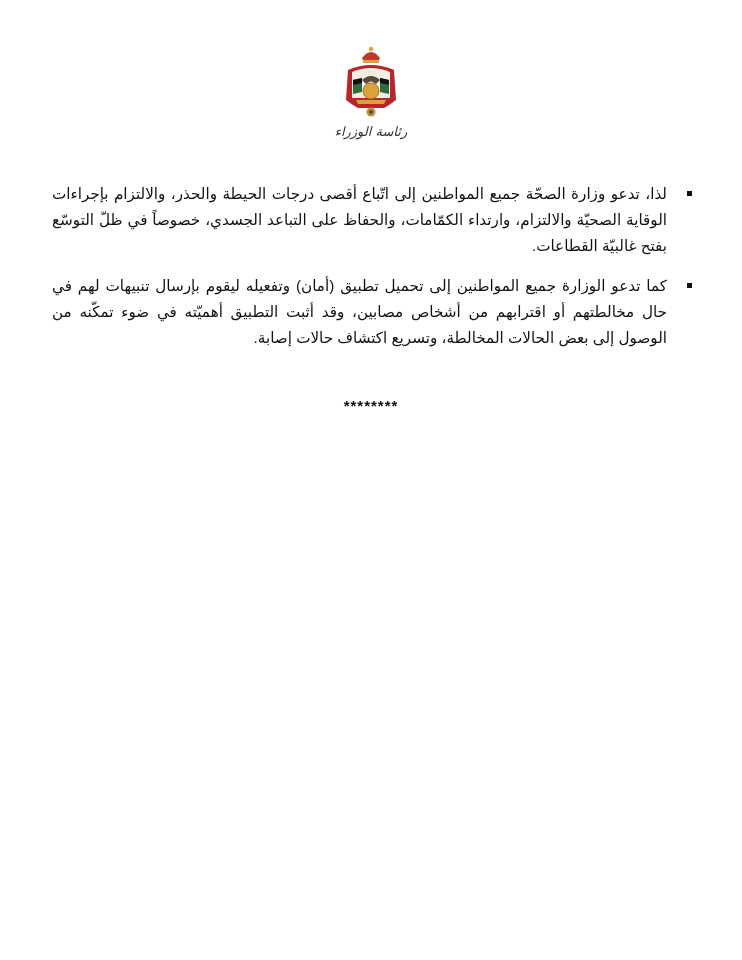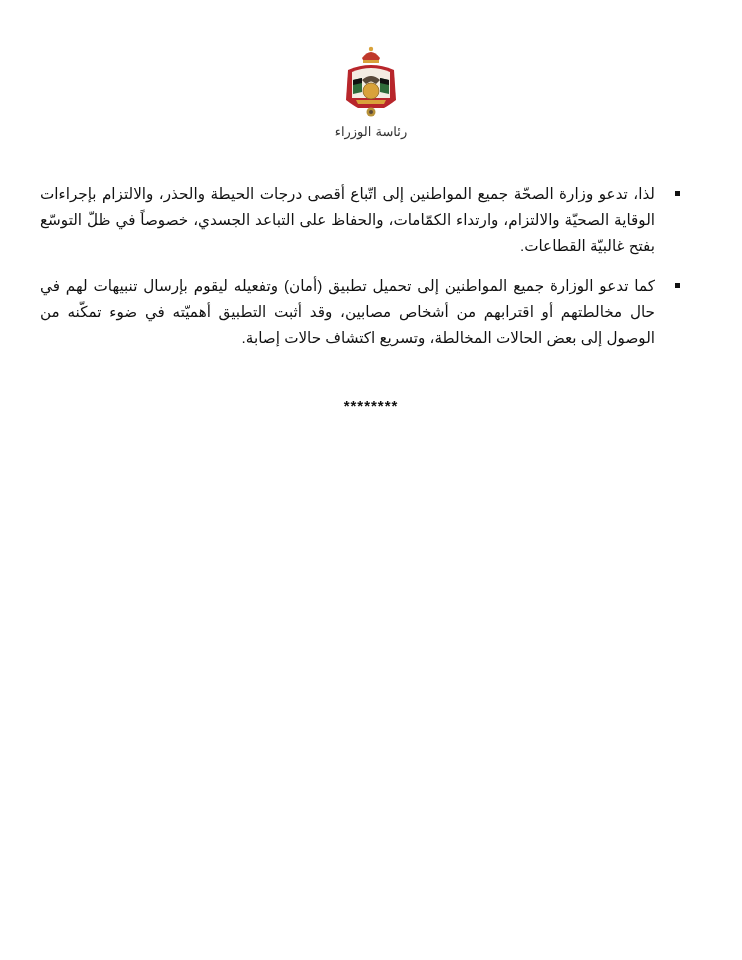--- a/index.html
+++ b/index.html
@@ -34,25 +34,26 @@
       position: absolute;
       left: 330px;
       top: 124px;
       width: 82px;
       text-align: center;
       direction: rtl;
       font-family: "DejaVu Serif", serif;
       font-size: 13px;
       color: #333;
       letter-spacing: 0px;
+      font-style: italic;
     }
     
     .content {
       position: absolute;
-      left: 40px;
+      left: 52px;
       top: 181px;
       width: 640px;
       direction: rtl;
       text-align: justify;
     }
     .bullet-item {
       position: relative;
       padding-right: 25px;
       font-size: 15.2px;
       line-height: 26px;

